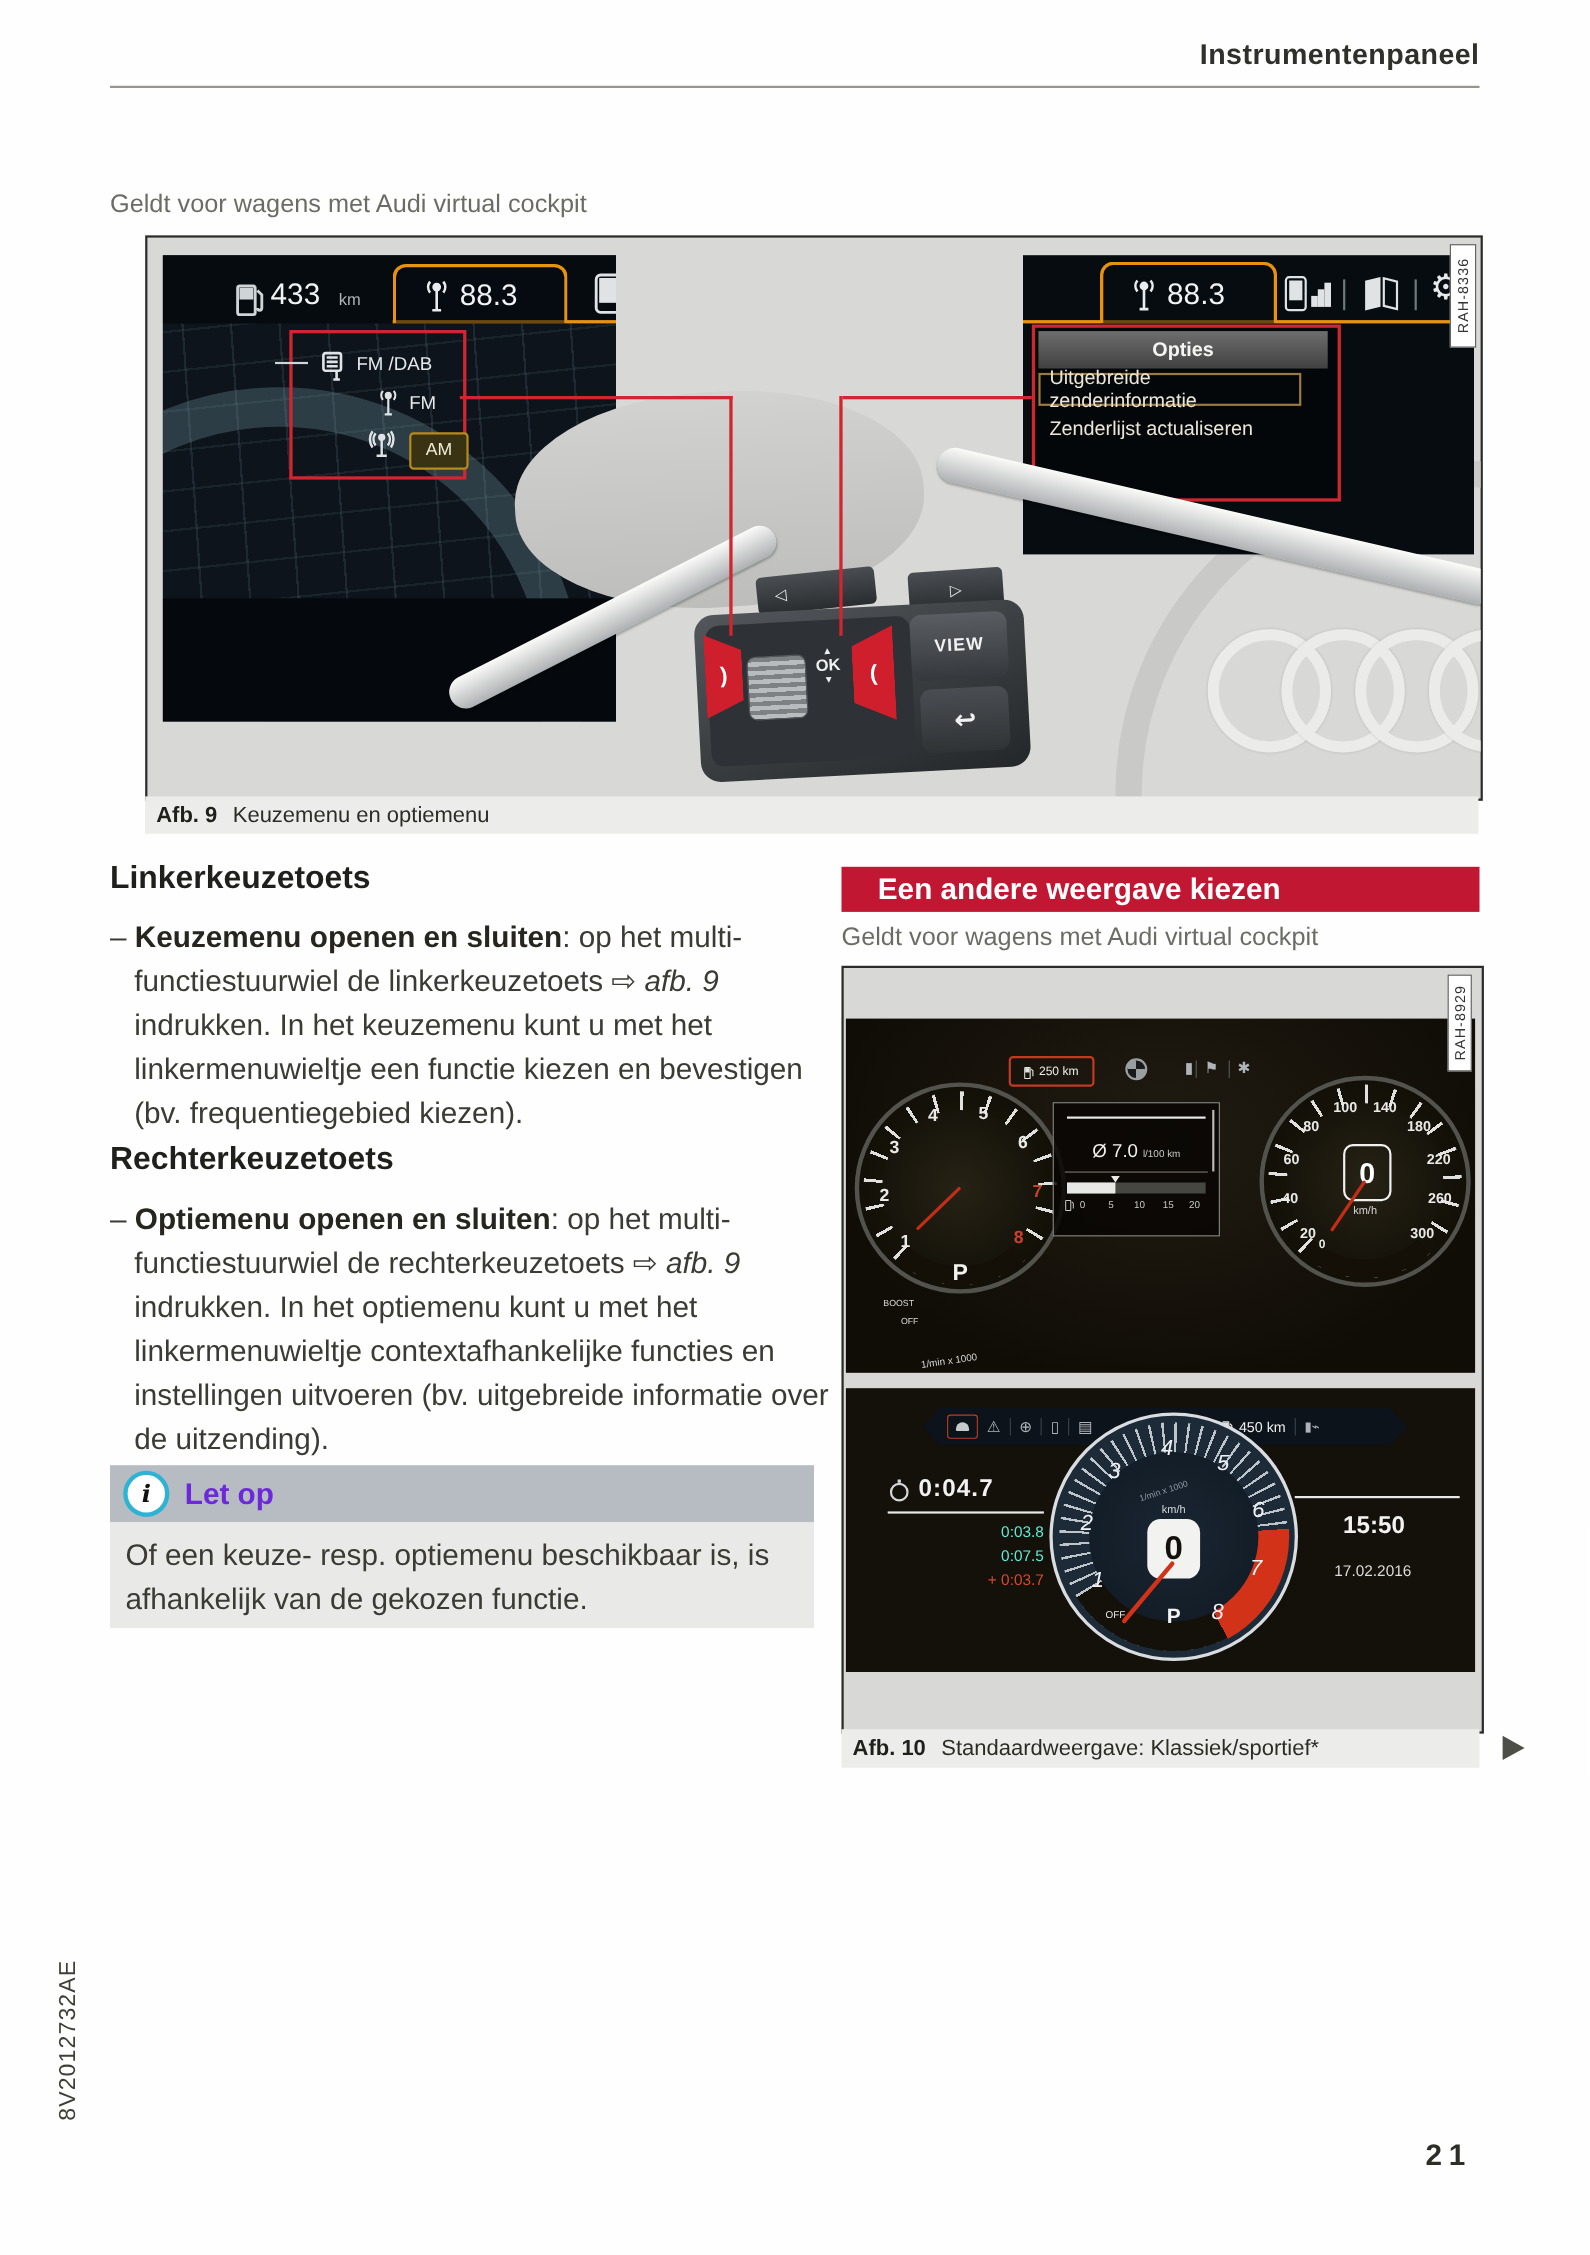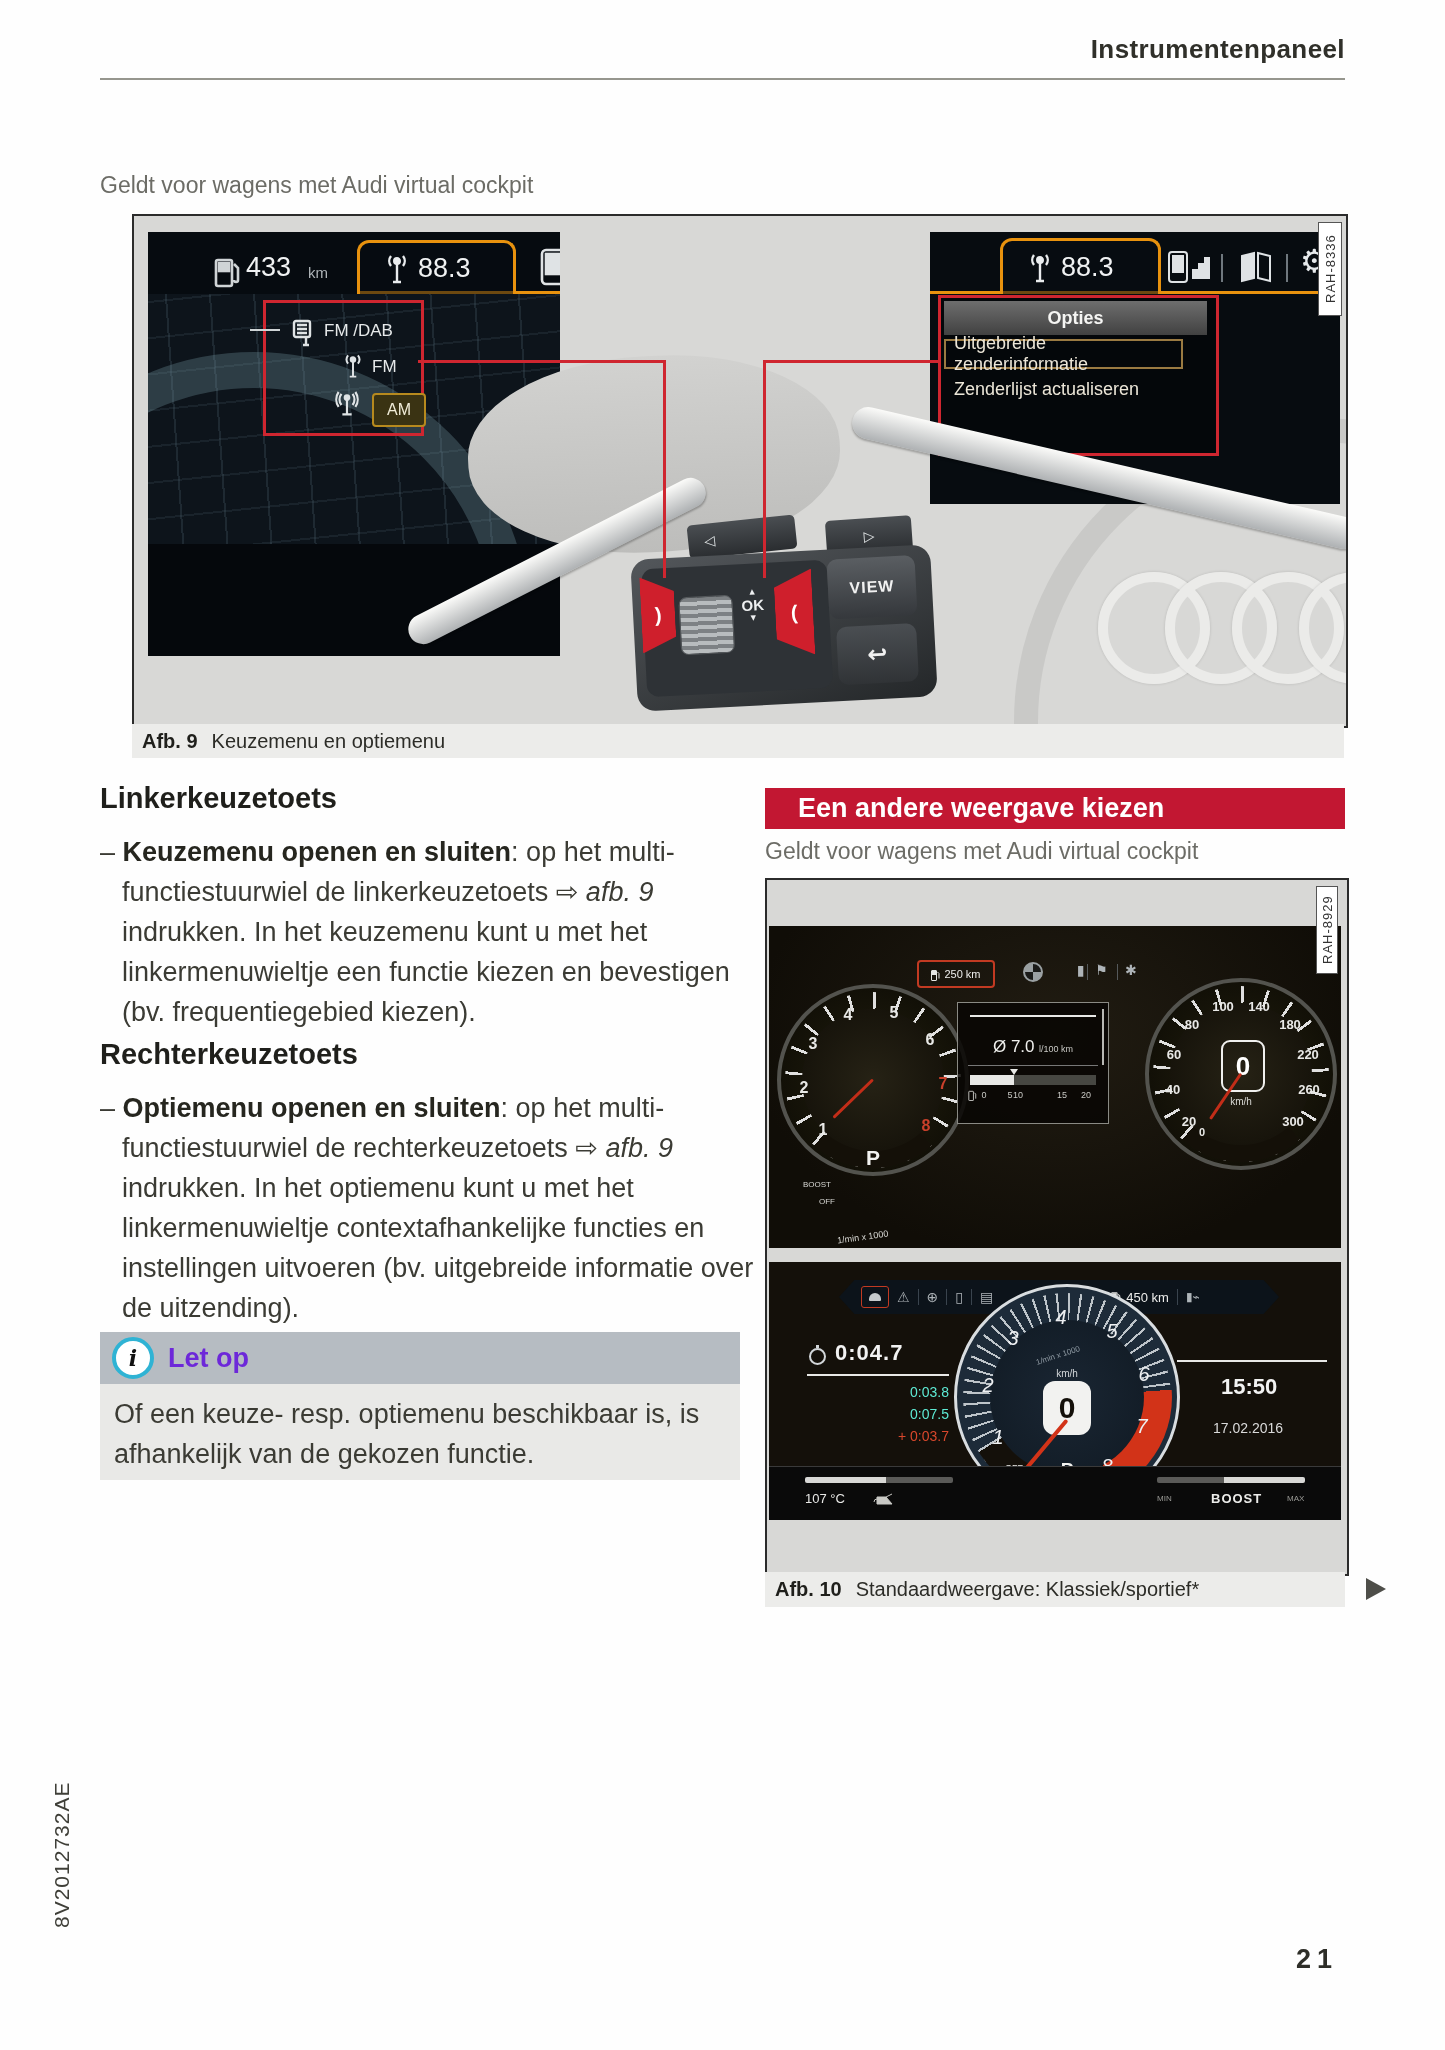--- a/index.html
+++ b/index.html
@@ -330,21 +330,21 @@
                border-top:6px solid #e8e8e6;"></div>
         </div>
         <span class="abs" style="left:10px;top:86px;">
           <svg width="9" height="12" viewBox="0 0 9 13" stroke="#c9c9c5" fill="none" stroke-width="1">
             <rect x="0.5" y="2.5" width="5" height="10" rx="0.5"></rect>
               <path d="M6.5 4 l1.5 1.5 v5"></path>
             </svg>
           </span>
         <span class="abs" style="left:26px;top:87px;transform:translateX(-50%);font-size:9px;color:#c9c9c5;">0</span>
         <span class="abs" style="left:52px;top:87px;transform:translateX(-50%);font-size:9px;color:#c9c9c5;">5</span>
-        <span class="abs" style="left:60px;top:87px;transform:translateX(-50%);font-size:9px;color:#c9c9c5;">10</span>
+        <span class="abs" style="left:78px;top:87px;transform:translateX(-50%);font-size:9px;color:#c9c9c5;">10</span>
         <span class="abs" style="left:104px;top:87px;transform:translateX(-50%);font-size:9px;color:#c9c9c5;">15</span>
         <span class="abs" style="left:128px;top:87px;transform:translateX(-50%);font-size:9px;color:#c9c9c5;">20</span>
       </div>
 
       <div class="abs gauge" style="left:376px;top:52px;width:184px;height:184px;">
         <div class="gticks"></div>
         <div class="gmask"></div>
         <div class="gcover"></div>
         <span class="snum" style="left:40px;top:139px;">20</span>
         <span class="snum" style="left:24px;top:107px;">40</span>
@@ -422,35 +422,20 @@
         <span class="abs" style="left:110px;top:86px;transform:translate(-50%,-50%);font-size:10px;color:#d2d6d9;">km/h</span>
         <div class="abs" style="left:86px;top:94px;width:48px;height:54px;background:#f2f2f0;border-radius:12px;
              display:flex;align-items:center;justify-content:center;font-size:30px;font-weight:bold;color:#14100a;">
             <span>0</span>
           </div>
         <span class="abs" style="left:110px;top:172px;transform:translateX(-50%);font-size:19px;font-weight:bold;color:#f2f2f0;">P</span>
         <div class="needle" style="left:38px;top:131px;width:72px;height:4px;transform:rotate(-50deg);background:#d23318;"></div>
         <span class="abs" style="left:48px;top:176px;font-size:9px;color:#e8e8e6;">OFF</span>
       </div>
 
-      <div class="abs sbot" style="left:0;top:204px;width:572px;height:54px;">
-        <div class="abs slider" style="left:36px;top:10px;width:148px;"></div>
-        <span class="abs" style="left:36px;top:24px;font-size:13px;color:#e8e8e6;">107 °C</span>
-        <span class="abs" style="left:104px;top:24px;">
-          <svg width="24" height="15" viewBox="0 0 24 15" stroke="#c9c9c5" fill="#c9c9c5" stroke-width="1">
-            <path d="M4 6 h9 l6 7 h-15 z"></path>
-              <path d="M13 6 l6 -3" fill="none"></path>
-              <path d="M4 8 a3 3 0 0 0 -3 3" fill="none"></path>
-            </svg>
-          </span>
-        <div class="abs slider" style="left:388px;top:10px;width:148px;transform:scaleX(-1);"></div>
-        <span class="abs" style="left:388px;top:27px;font-size:8px;color:#9a9a96;">MIN</span>
-        <span class="abs" style="left:442px;top:24px;font-size:13px;font-weight:bold;color:#ececea;letter-spacing:1px;">BOOST</span>
-        <span class="abs" style="left:518px;top:27px;font-size:8px;color:#9a9a96;">MAX</span>
-      </div>
     </div>
 
     <div class="abs vertcode" style="left:549px;top:6px;width:20px;height:86px;z-index:6;">RAH-8929</div>
   </div>
 
   <div class="abs capband" style="left:765px;top:1572px;width:580px;height:35px;">
     <b>Afb. 10</b>
     <span>Standaardweergave: Klassiek/sportief*</span>
   </div>
   <div class="abs" style="left:1366px;top:1578px;width:0;height:0;border-top:11px solid transparent;border-bottom:11px solid transparent;

